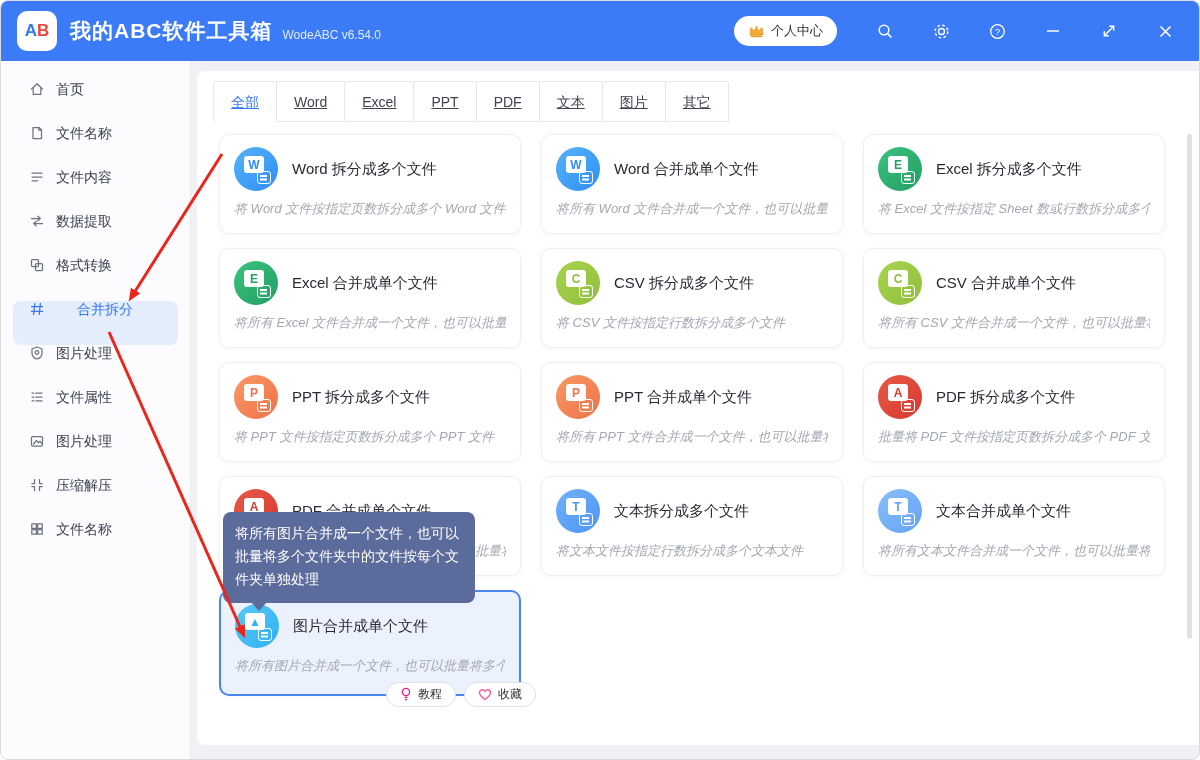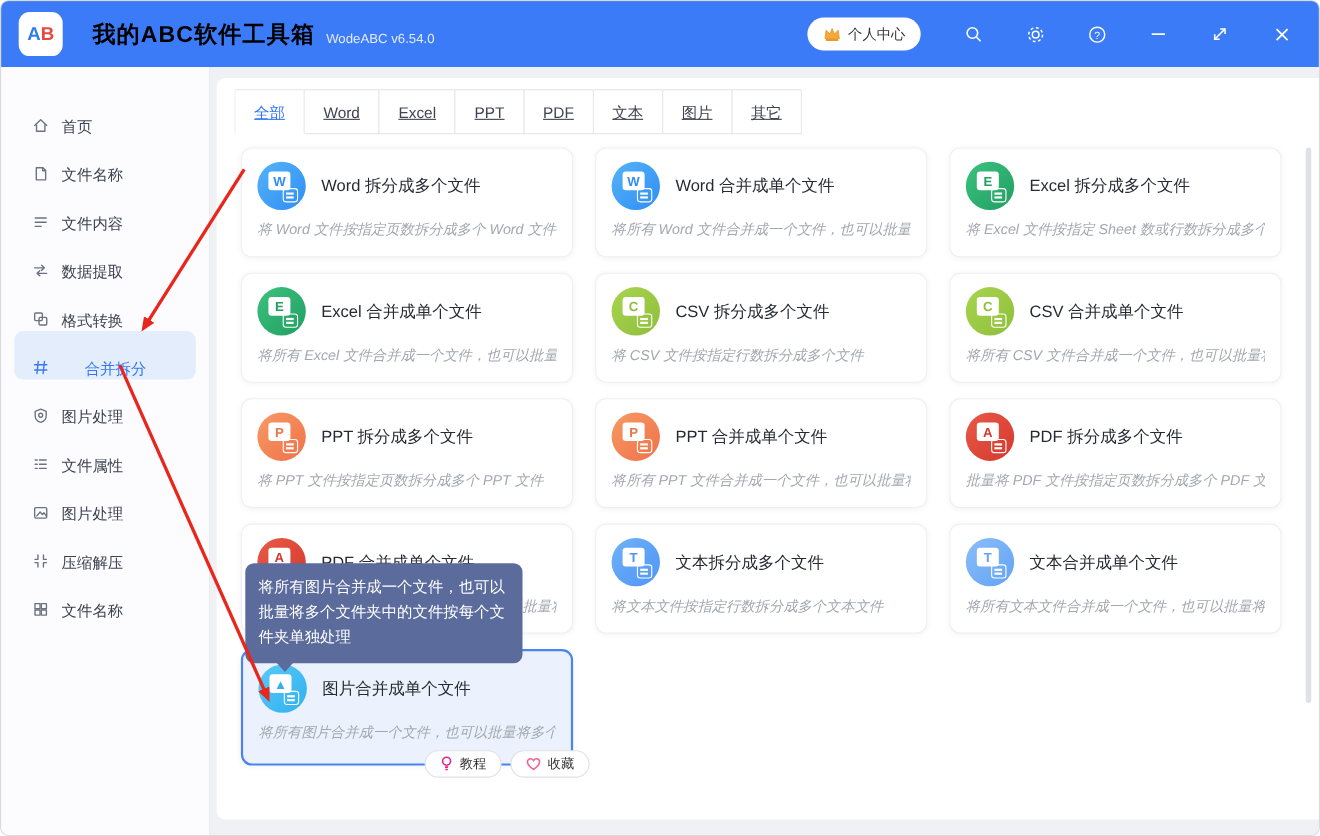--- a/index.html
+++ b/index.html
@@ -8,31 +8,31 @@
 
   .window { position:relative; width:1200px; height:760px; border-radius:8px; overflow:hidden;
             background:#f0f1f4; border:1px solid #d8dade; }
 
   
   .header { position:absolute; top:0; left:0; right:0; height:60px; background:#3b7bf7;
             display:flex; align-items:center; }
   .logo { width:40px; height:40px; background:#fff; border-radius:10px; margin-left:16px;
           display:flex; align-items:center; justify-content:center; font-weight:bold; font-size:17px; }
   .logo .a { color:#2e7bf0; } .logo .b { color:#e5483f; } 
-  .app-title { color:#000000; font-size:21px; font-weight:bold; margin-left:27px; letter-spacing:1px; }
+  .app-title { color:#ffffff; font-size:21px; font-weight:bold; margin-left:13px; letter-spacing:1px; }
   .app-version { color:rgba(255,255,255,.85); font-size:12px; margin-left:10px; margin-top:8px; }
   .user-center { position:absolute; left:733px; top:15px; height:30px; padding:0 14px; border-radius:15px;
                  background:#fff; display:flex; align-items:center; gap:6px; font-size:13px; color:#333; cursor:pointer; }
   .tb-icons { position:absolute; right:6px; top:0; height:60px; display:flex; }
   .tb-btn { width:56px; height:60px; display:flex; align-items:center; justify-content:center; cursor:pointer; }
 
   
   .sidebar { position:absolute; top:60px; left:0; width:190px; bottom:0; background:#fcfcfe;
              border-right:1px solid #e9ebef; padding-top:20px; }
-  .side-item { height:44px; display:flex; align-items:flex-end; margin:0 12px; padding-left:16px; gap:11px;
+  .side-item { height:44px; display:flex; align-items:flex-start; margin:0 12px; padding-left:16px; gap:11px;
                font-size:14px; color:#3c4250; border-radius:8px; cursor:pointer; }
   .side-item svg { color:#6b7280; flex:none; }
   .side-item.active { background:#e4edfc; color:#3478f6; font-weight:normal;gap:32px; }
   .side-item.active svg { color:#3478f6; }
 
   
   .main { position:absolute; left:191px; top:60px; right:0; bottom:0; background:#f0f1f4; }
   .panel { position:absolute; left:5px; top:10px; right:0; bottom:14px; background:#fff; border-radius:8px 0 0 8px; }
 
   .tabs { position:absolute; left:17px; top:10px; display:flex; }

